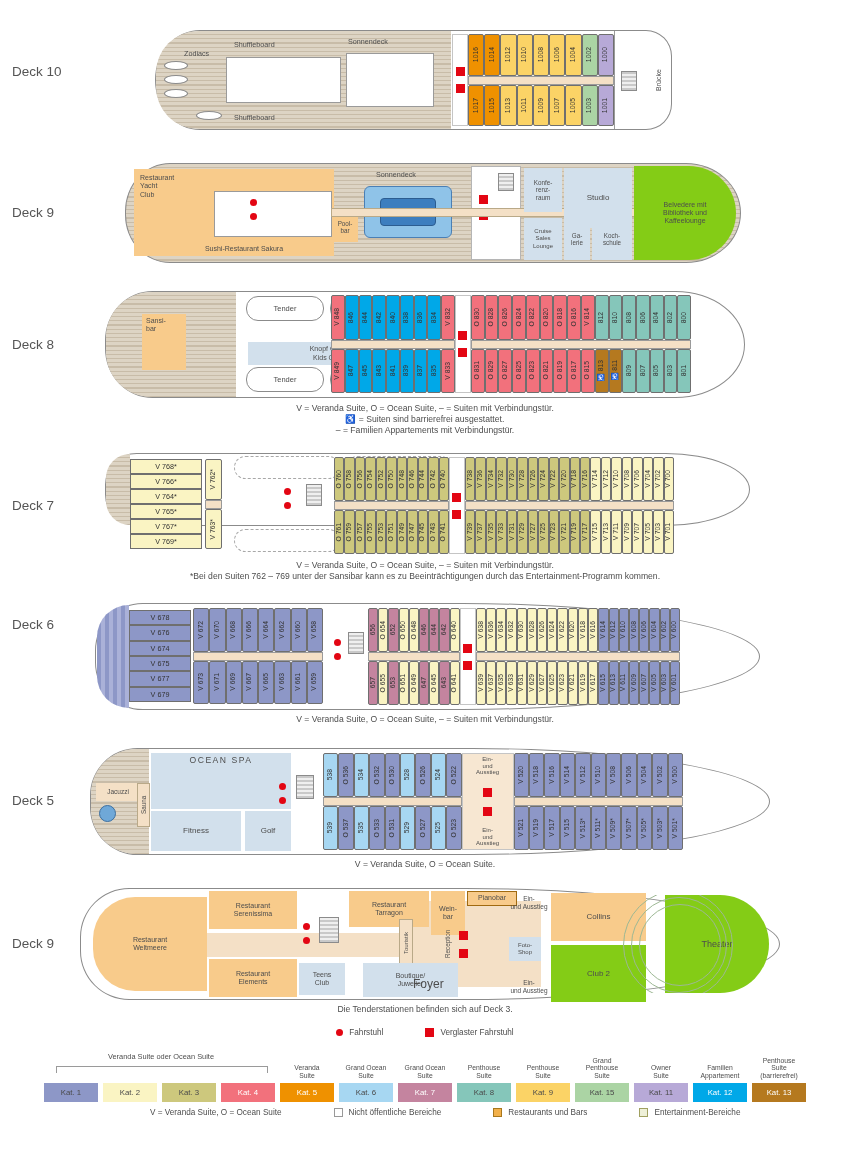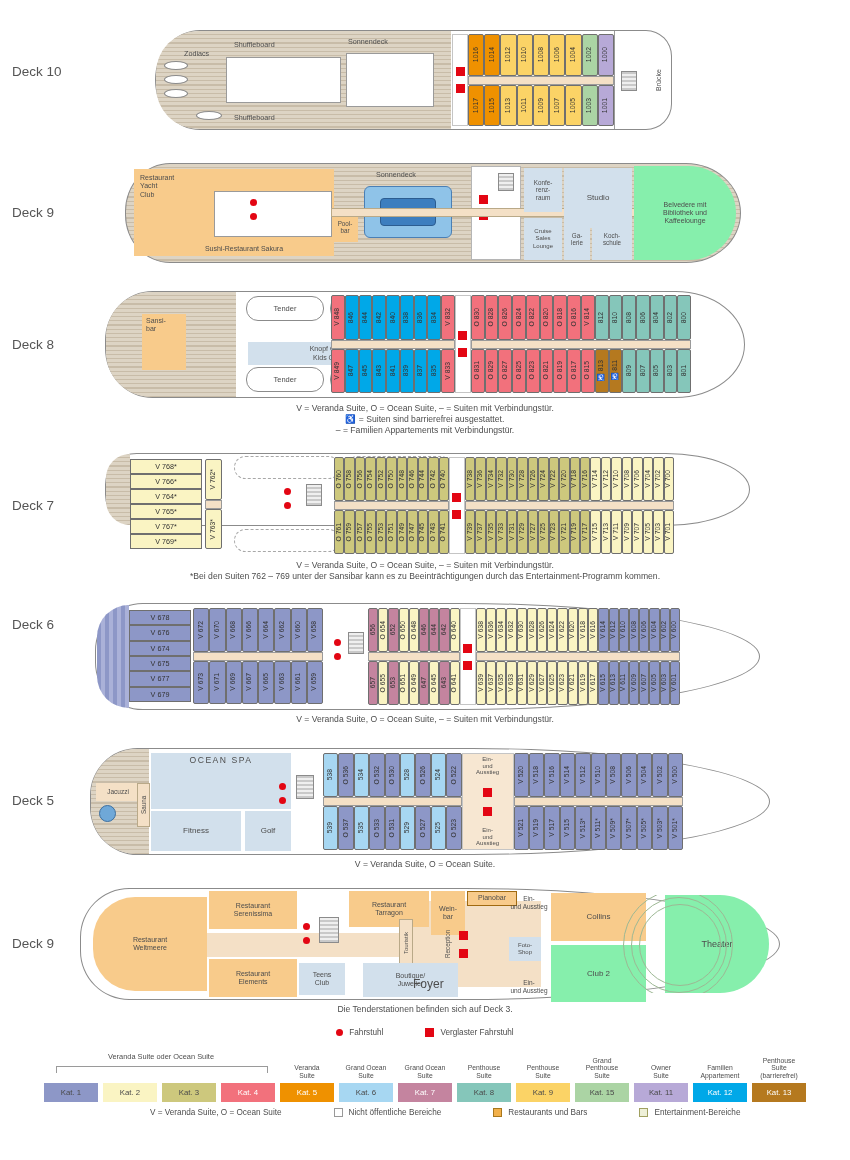--- a/index.html
+++ b/index.html
@@ -2,21 +2,21 @@
 <html><head>
 <meta charset="utf-8">
 <style>
   html,body{margin:0;padding:0;background:#fff;font-family:"Liberation Sans",sans-serif;color:#4d4d4d}
   .page{position:relative;width:850px;height:1160px;background:#fff;overflow:hidden}
   .hull{position:absolute;background:#fff;border:1.6px solid #8b8b8b;box-sizing:border-box}
   .in{position:absolute;box-sizing:border-box}
   .plank{background:repeating-linear-gradient(180deg,#ddd4c4 0 3px,#c8bca8 3px 4.2px)}
   .vo{background:#f8cb8b}
   .vb{background:#d2e0ec}
-  .vg{background:#86efac}
+  .vg{background:#84cc16}
   .vt{background:#f4e0c6}
   .venue{display:flex;align-items:center;justify-content:center;text-align:center;font-size:7px;line-height:1.18;white-space:pre-line;color:#4d4d4d}
   .tl{align-items:flex-start;justify-content:flex-start;text-align:left;padding:3px 4px}
   .vlabel{writing-mode:vertical-rl;transform:rotate(180deg);display:flex;align-items:center;justify-content:center;font-size:7px;white-space:pre}
   .lab{font-size:7.2px;white-space:pre-line;text-align:center}
   .deckname{position:absolute;font-size:13.5px;color:#555}
   .note{position:absolute;left:0;right:0;text-align:center;font-size:8.6px;line-height:1.25;color:#4d4d4d}
   .cabarea{position:absolute;display:flex;align-items:stretch;box-sizing:border-box}
   .seg{display:flex;flex-direction:column;min-width:0}
   .crow{flex:1;display:flex;min-height:0}

